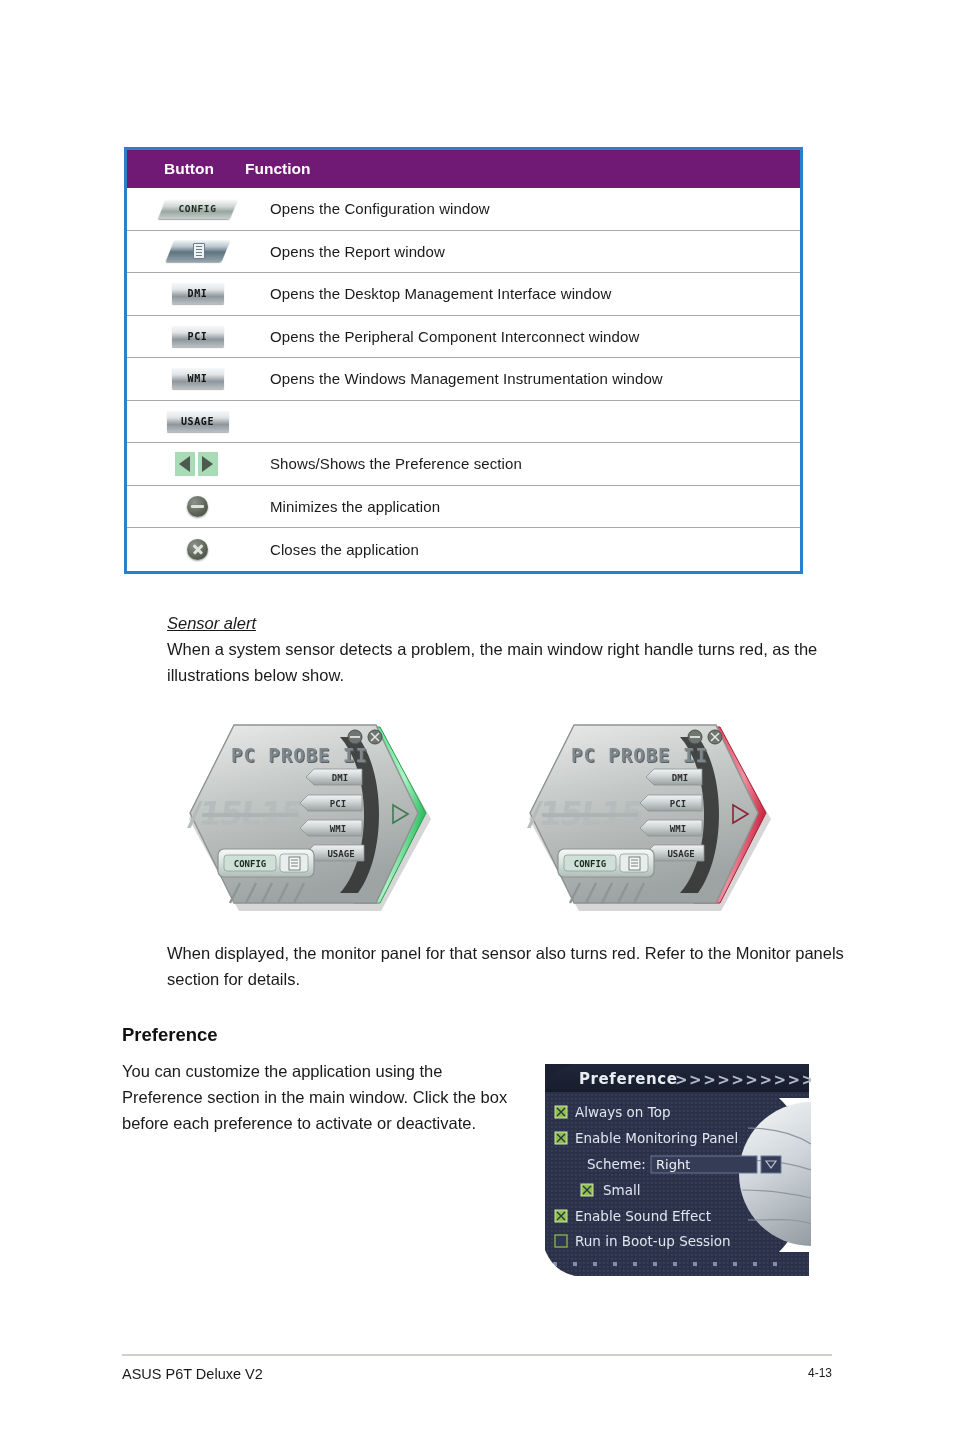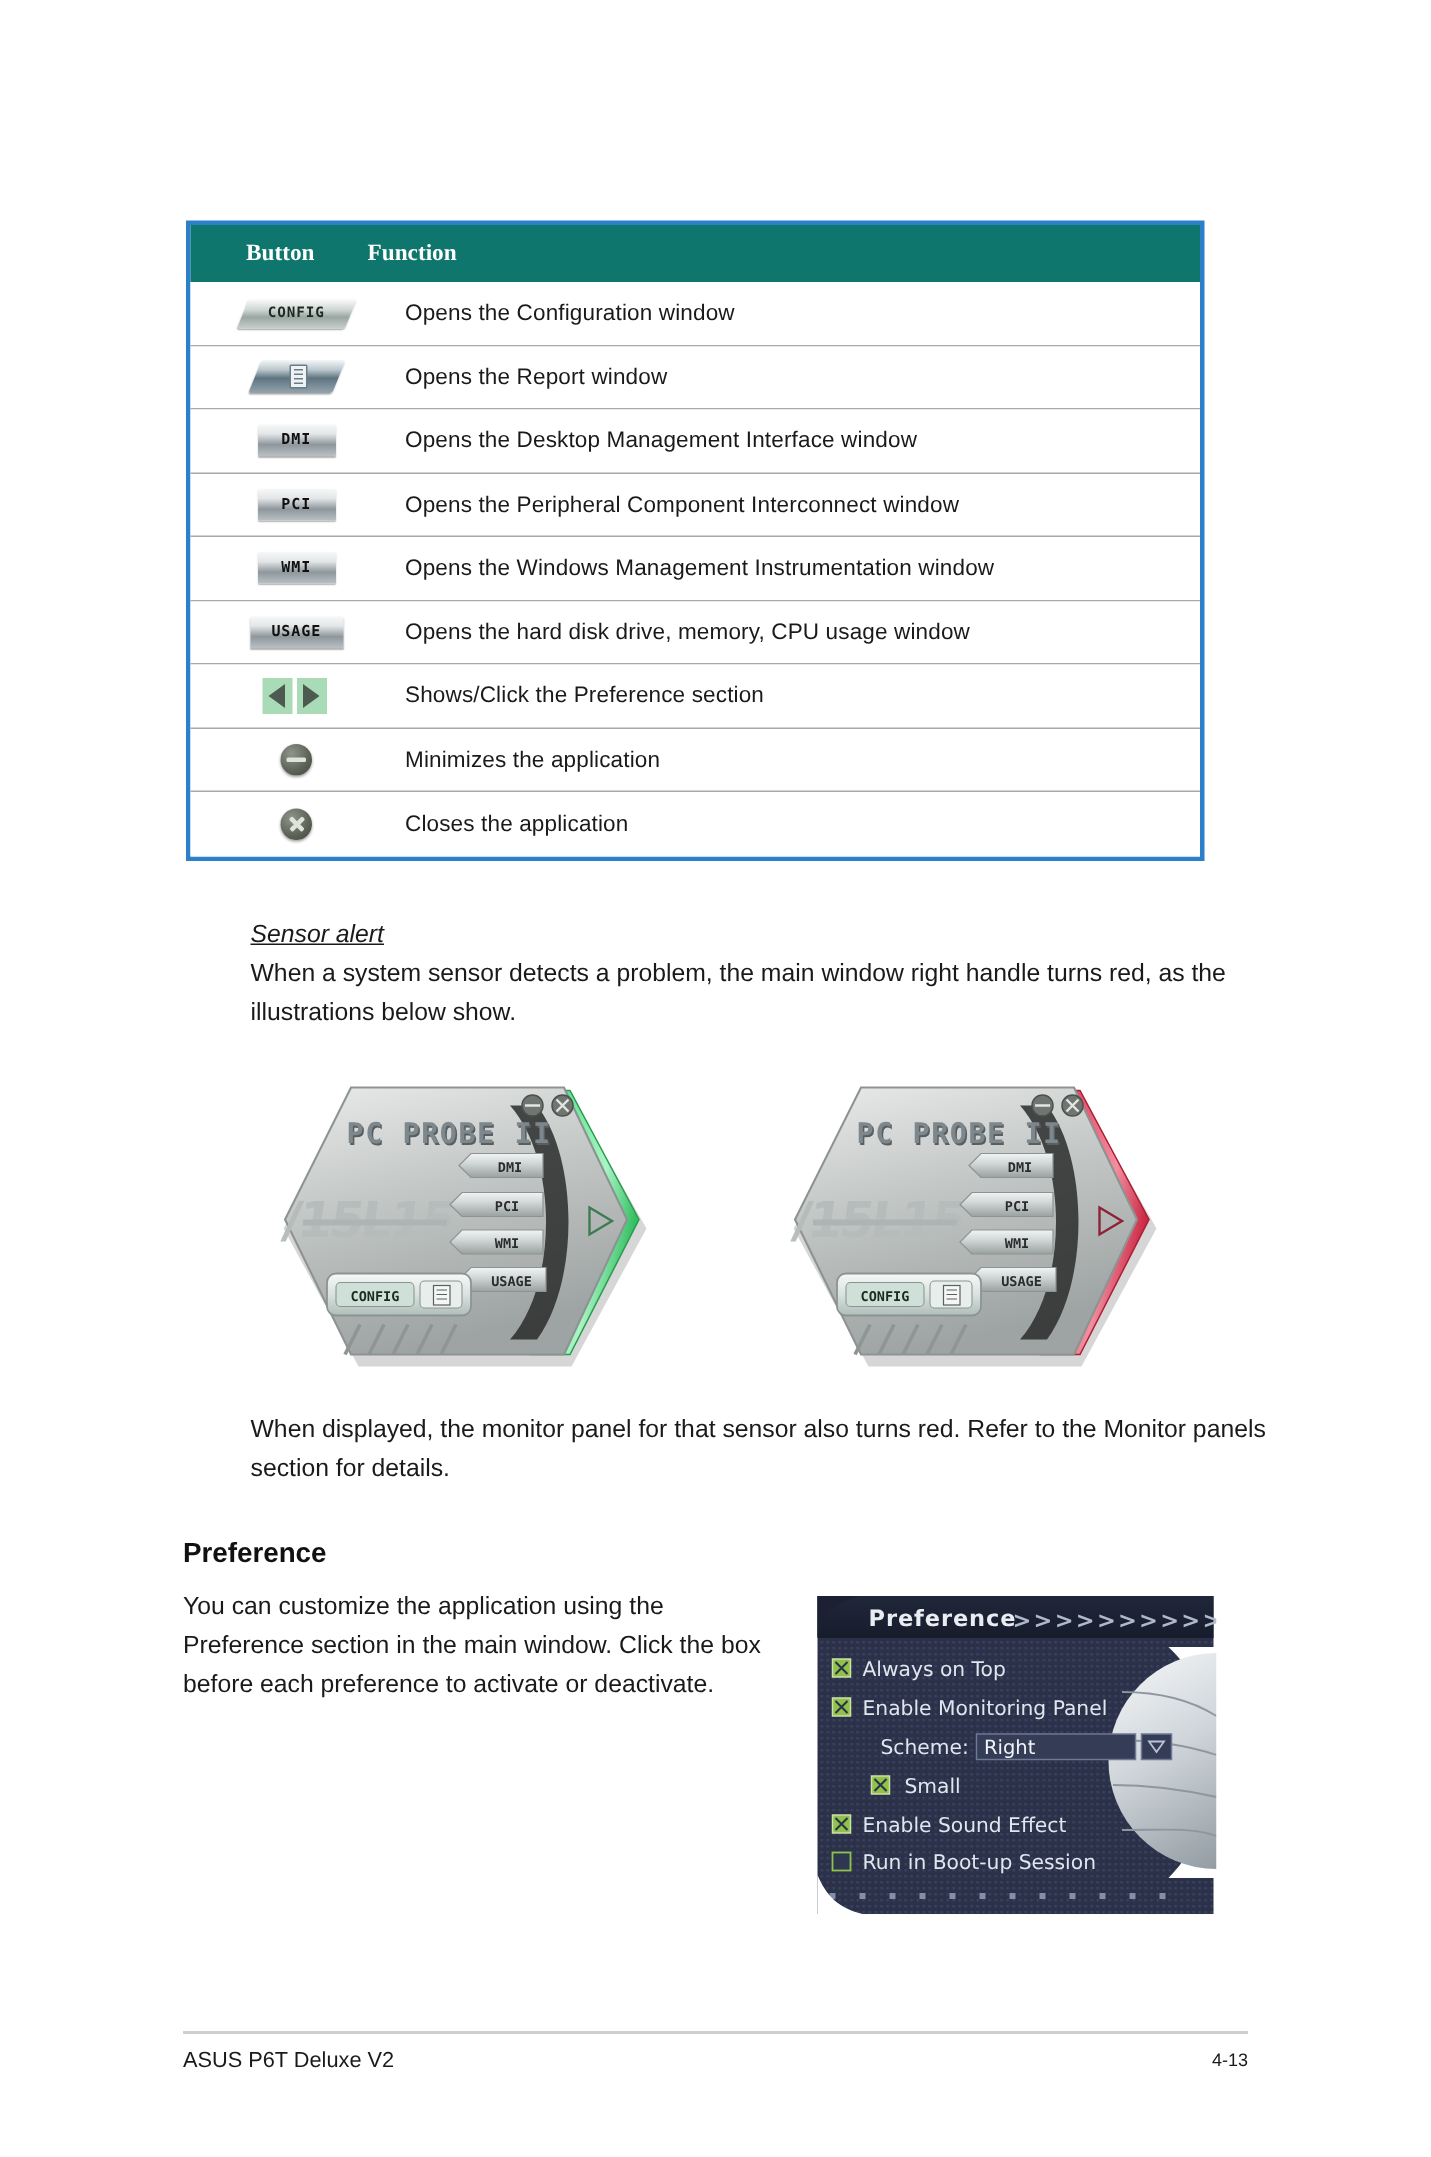--- a/index.html
+++ b/index.html
@@ -17,28 +17,27 @@
   
   .btn-table {
     position: absolute;
     left: 124px;
     top: 147px;
     width: 679px;
     border: 3px solid #2c7fc9;
     background: #ffffff;
   }
   .tbl-head {
-    background: #0f766e;
+    background: #701a75;
     height: 38px;
     display: flex;
     align-items: center;
     color: #ffffff;
     font-weight: bold;
     font-size: 15.5px;
-    font-family: Liberation Serif, serif;
   }
   .th-button { width: 110px; padding-left: 37px; }
   .th-function { padding-left: 8px; }
 
   .tbl-row {
     display: flex;
     align-items: center;
     height: 42.5px;
     border-bottom: 1.5px solid #a8a8a8;
     background: #ffffff;
@@ -231,35 +230,34 @@
     <div class="cell-icon">
       <span class="ic-tag">WMI</span>
     </div>
     <div class="cell-text">Opens the Windows Management Instrumentation window</div>
   </div>
 
   <div class="tbl-row">
     <div class="cell-icon">
       <span class="ic-tag wide">USAGE</span>
     </div>
-    <div class="cell-text">Opens the hard disk drive, memory, CPU usage window</div>
   </div>
 
   <div class="tbl-row">
     <div class="cell-icon">
       <span class="ic-arrows">
         <span class="sq">
             <span class="tri-l"></span>
           </span>
         <span class="sq">
             <span class="tri-r"></span>
           </span>
       </span>
     </div>
-    <div class="cell-text">Shows/Click the Preference section</div>
+    <div class="cell-text">Shows/Shows the Preference section</div>
   </div>
 
   <div class="tbl-row">
     <div class="cell-icon">
       <span class="ic-min"></span>
     </div>
     <div class="cell-text">Minimizes the application</div>
   </div>
 
   <div class="tbl-row">

